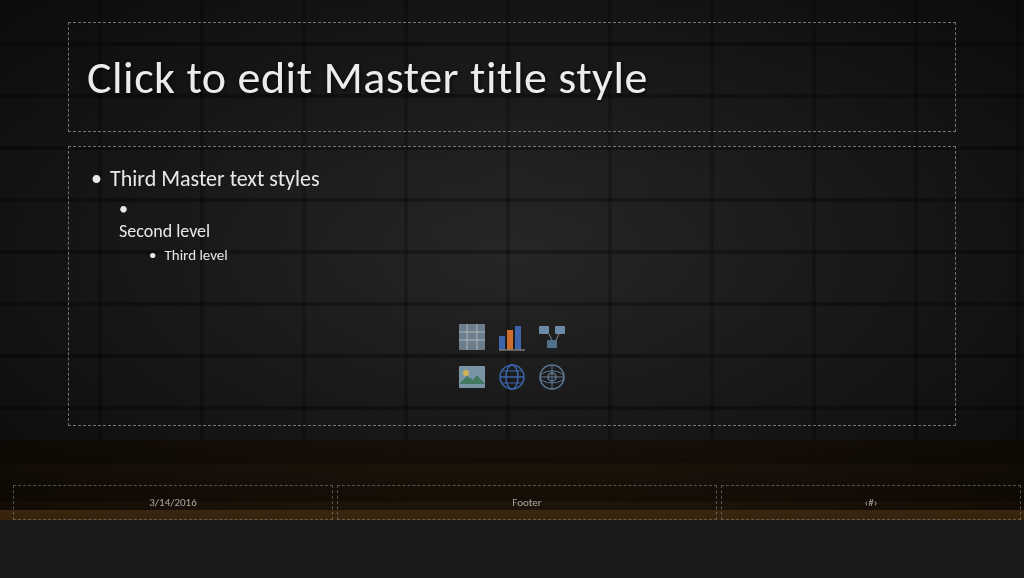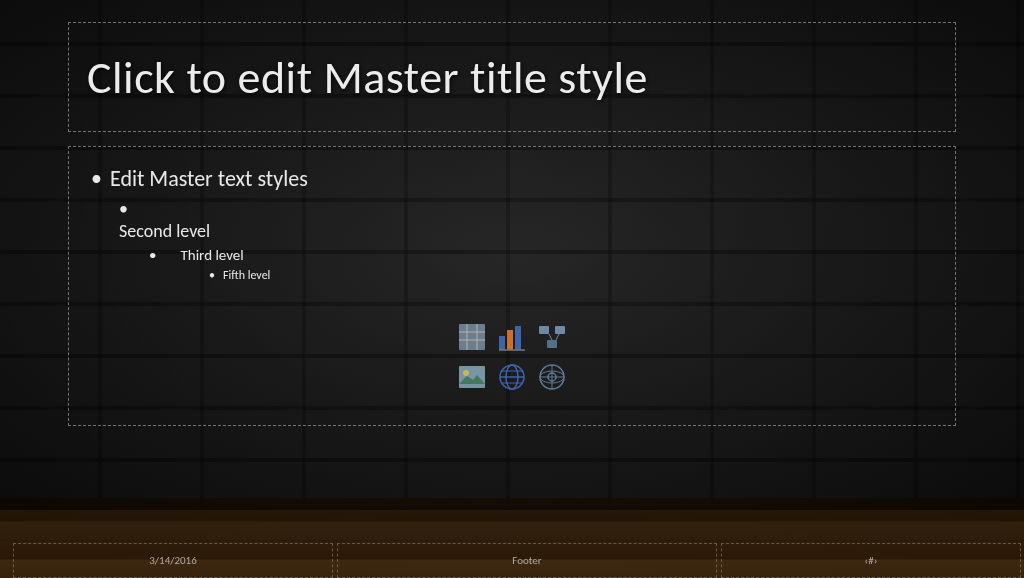--- a/index.html
+++ b/index.html
@@ -7,21 +7,21 @@
     body {
       width: 1024px;
       height: 578px;
       overflow: hidden;
       font-family: 'Segoe UI', Calibri, Arial, sans-serif;
       background: #1a1a1a;
     }
 
     .slide-container {
       width: 1024px;
-      height: 578px;
+      height: 520px;
       position: relative;
       overflow: hidden;
     }
 
     
     .bg-wall {
       position: absolute;
       top: 0; left: 0;
       width: 100%; height: 100%;
       background: 
@@ -206,21 +206,20 @@
     .level-2 .bullet-dot::before {
       content: '•';
       font-size: 18px;
     }
 
     .level-3 {
       font-size: 15px;
       font-weight: 400;
       padding-left: 58px;
       margin-top: 4px;
-      gap: 16px;
     }
 
     .level-3 .bullet-dot::before {
       content: '•';
       font-size: 15px;
     }
 
     .level-4 {
       font-size: 13px;
       font-weight: 400;
@@ -281,34 +280,30 @@
   <div class="slide-content">
 
     <div class="title-box">
       <span class="title-text">Click to edit Master title style</span>
     </div>
 
     <div class="content-box">
       <ul class="bullet-list">
         <li class="level-1">
           <span class="bullet-dot"></span>
-          <span>Edit Master text styles</span>
+          <span>Third Master text styles</span>
         </li>
         <li class="level-2">
           <span class="bullet-dot"></span>
           <span>Second level</span>
         </li>
         <li class="level-3">
           <span class="bullet-dot"></span>
           <span>Third level</span>
         </li>
-        <li class="level-5">
-          <span class="bullet-dot"></span>
-          <span>Fifth level</span>
-        </li>
       </ul>
 
       <div class="icons-cluster">
         <div class="icon-box">
           <svg width="30" height="30" viewBox="0 0 30 30">
             <rect x="2" y="2" width="26" height="26" fill="#7a8fa0" rx="1"></rect>
             <line x1="2" y1="10" x2="28" y2="10" stroke="#ccc" stroke-width="1"></line>
             <line x1="2" y1="18" x2="28" y2="18" stroke="#ccc" stroke-width="1"></line>
             <line x1="10" y1="2" x2="10" y2="28" stroke="#ccc" stroke-width="1"></line>
             <line x1="20" y1="2" x2="20" y2="28" stroke="#ccc" stroke-width="1"></line>

